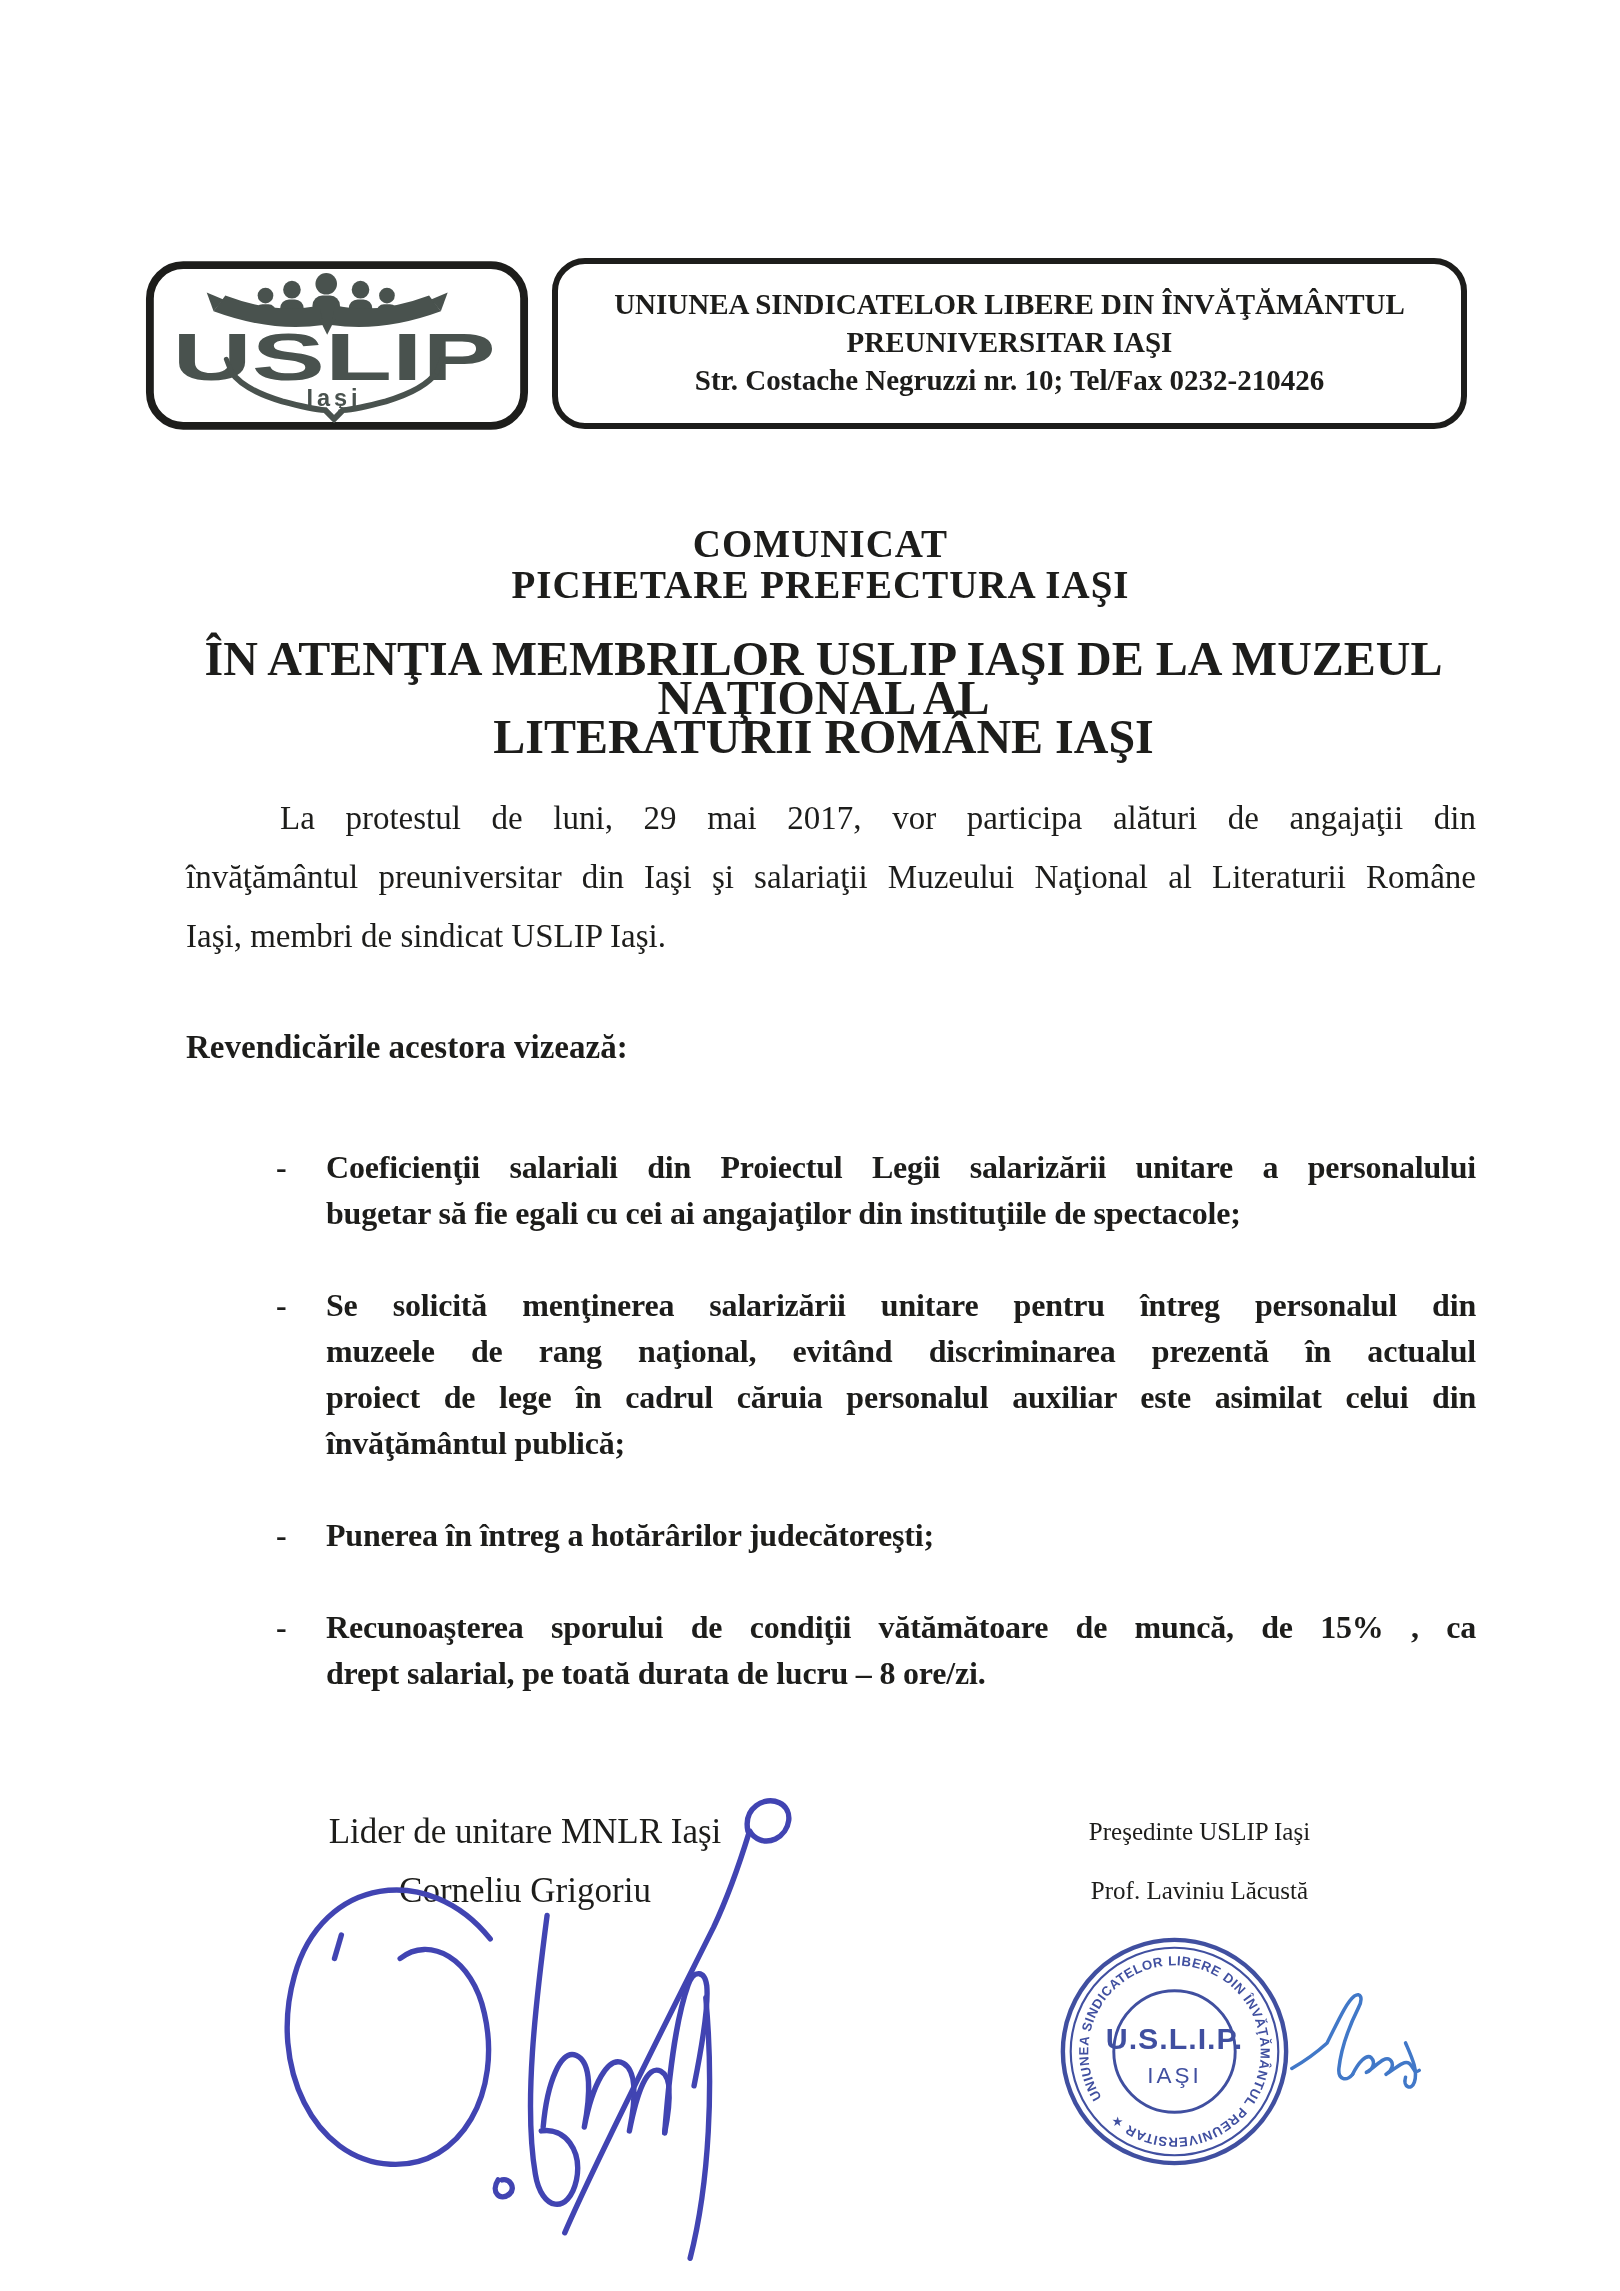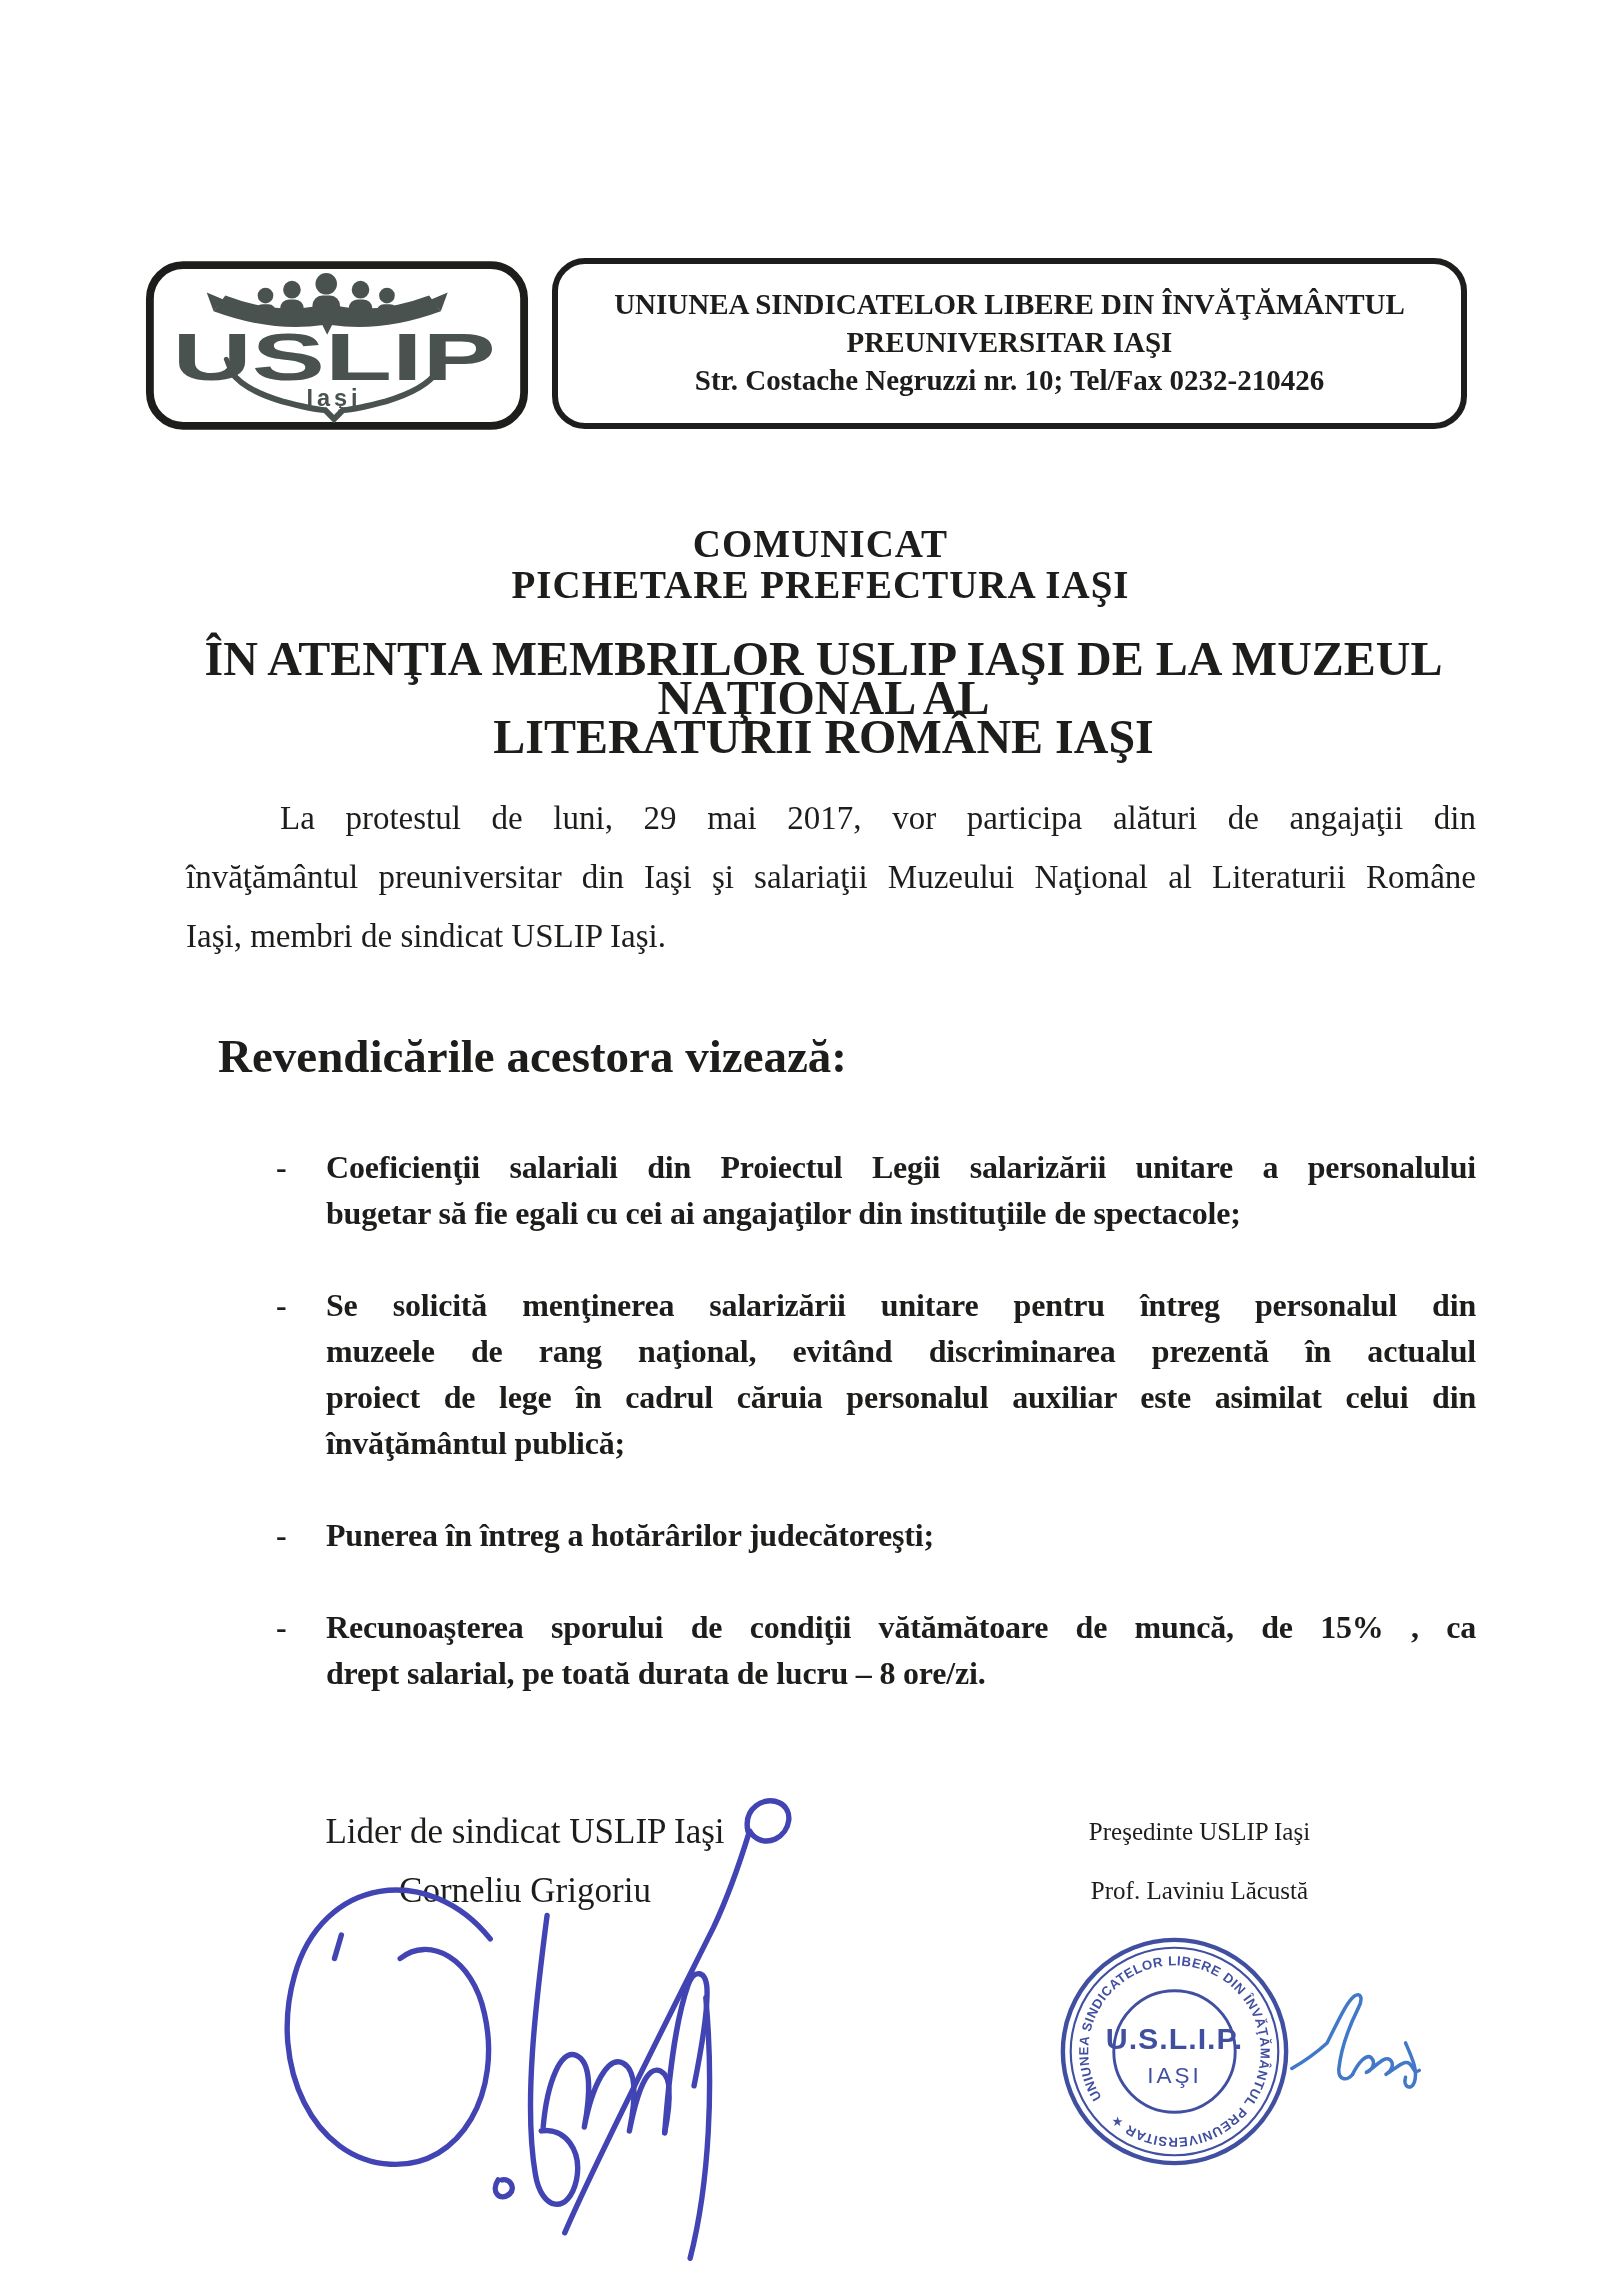--- a/index.html
+++ b/index.html
@@ -20,21 +20,21 @@
   
   .title-block{position:absolute;left:0;top:523px;width:1620px;text-align:center;}
   .title-line{font-weight:bold;font-size:39px;line-height:41px;letter-spacing:1px;padding-left:21px;}
   .subtitle-block{position:absolute;left:167px;top:639px;width:1313px;text-align:center;}
   .subtitle-line{font-weight:bold;font-size:48px;line-height:39px;}
   
   .paragraph{position:absolute;left:186px;top:789px;width:1290px;font-size:33px;line-height:59px;}
   .jline{text-align:justify;text-align-last:justify;white-space:nowrap;}
   .lline{text-align:left;white-space:nowrap;}
   .indent1{padding-left:94px;box-sizing:border-box;}
-  .heading{position:absolute;left:186px;top:1029px;width:1290px;font-weight:bold;font-size:47px;margin-left:32px;}
+  .heading{position:absolute;left:186px;top:1029px;width:1290px;font-weight:bold;font-size:33px;}
   .demands{position:absolute;left:186px;top:1144px;width:1290px;}
   .demand-item{display:flex;margin-bottom:46px;}
   .demand-marker{width:140px;padding-left:90px;box-sizing:border-box;
     font-weight:bold;font-size:32px;line-height:46px;flex:0 0 auto;}
   .demand-text{flex:1 1 auto;min-width:0;font-weight:bold;font-size:32px;line-height:46px;letter-spacing:-0.2px;}
   
   .sign-left{position:absolute;left:270px;top:1802px;width:510px;text-align:center;
     font-size:35px;line-height:59px;}
   .sign-right{position:absolute;left:974px;top:1802px;width:451px;text-align:center;
     font-size:25px;line-height:59px;}
@@ -124,21 +124,21 @@
     <div class="demand-item">
       <div class="demand-marker">-</div>
       <div class="demand-text">
         <div class="jline">Recunoaşterea sporului de condiţii vătămătoare de muncă, de 15% , ca</div>
         <div class="lline">drept salarial, pe toată durata de lucru – 8 ore/zi.</div>
       </div>
     </div>
   </div>
 
   <div class="sign-left">
-    <div>Lider de sindicat USLIP Iaşi</div>
+    <div>Lider de unitare MNLR Iaşi</div>
     <div>Corneliu Grigoriu</div>
   </div>
   <div class="sign-right">
     <div>Preşedinte USLIP Iaşi</div>
     <div>Prof. Laviniu Lăcustă</div>
   </div>
 
   <svg class="sig-big" width="549" height="482" viewBox="0 0 560 492">
     <g fill="none" stroke="#4144b2" stroke-width="5.5" stroke-linecap="round" stroke-linejoin="round">
       <path d="M505,42 C500,18 522,6 537,13 C552,20 549,42 533,50 C522,55 511,50 507,42"></path>

